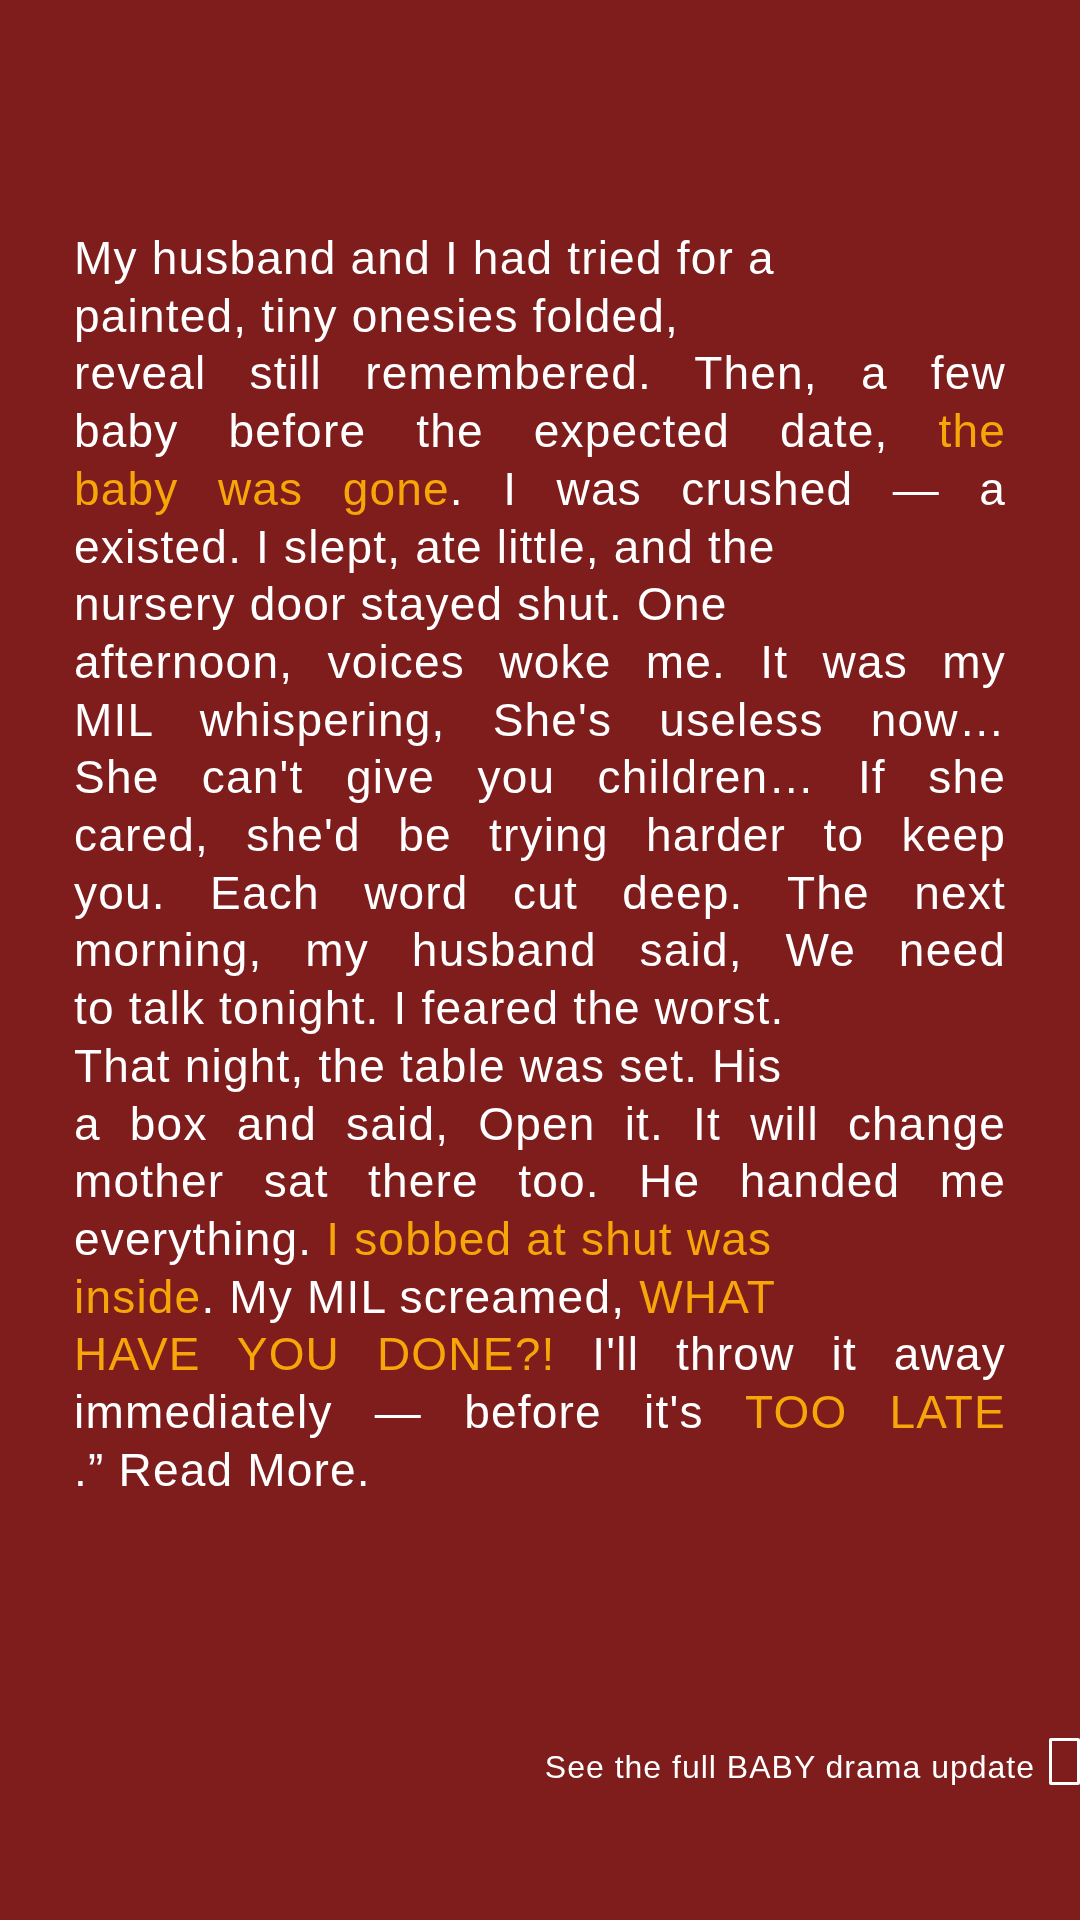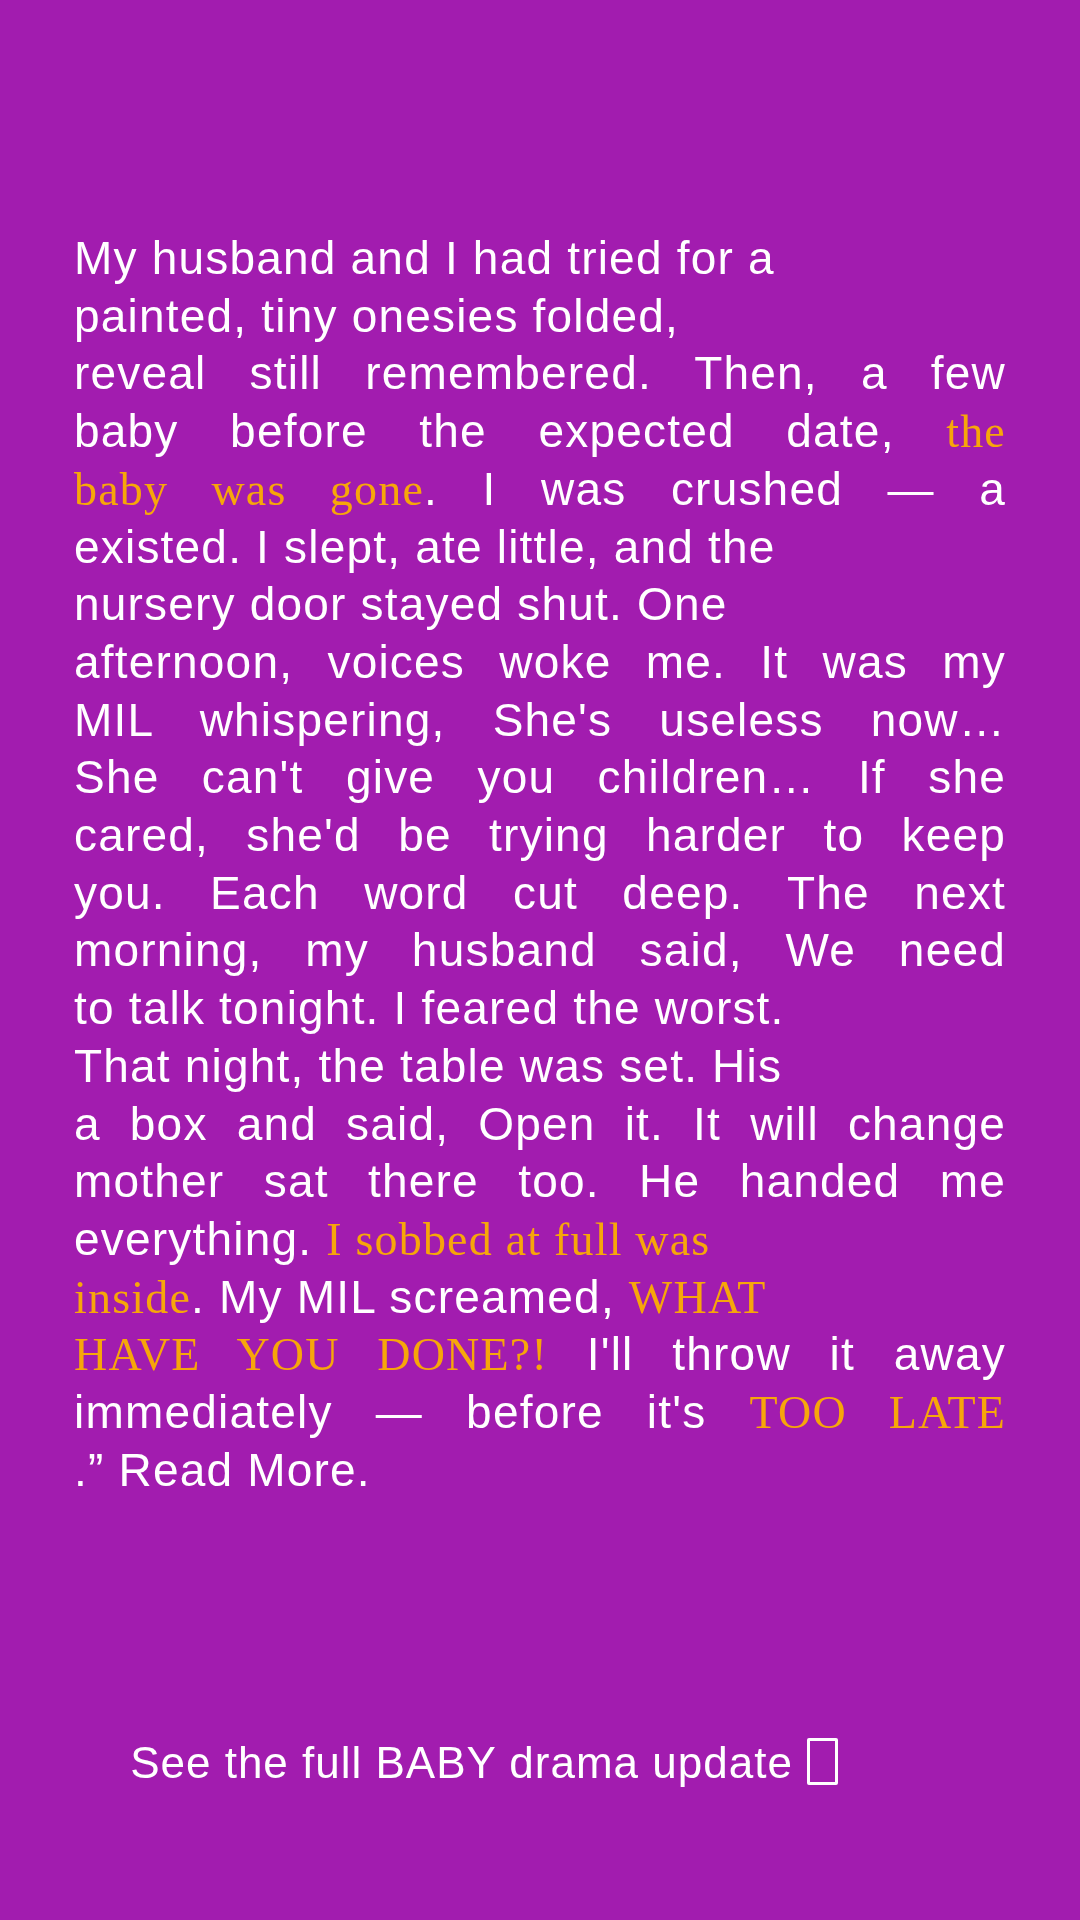--- a/index.html
+++ b/index.html
@@ -4,21 +4,21 @@
 <style>
   html, body {
     margin: 0;
     padding: 0;
     background: #000000;
   }
   .screen {
     position: relative;
     width: 1080px;
     height: 1920px;
-    background: #a21caf;
+    background: #7f1d1d;
     overflow: hidden;
     font-family: "Liberation Sans", sans-serif;
   }
   .story-text {
     position: absolute;
     left: 74px;
     top: 230px;
     width: 932px;
     color: #ffffff;
     font-size: 46px;
@@ -28,29 +28,29 @@
   }
   .story-line {
     min-height: 57.7px;
     text-align: left;
   }
   .story-line.just {
     text-align: justify;
     text-align-last: justify;
   }
   .seg { color: #ffffff; }
-  .seg.orange { color: #F7A60A; font-family: Liberation Serif, serif; }
+  .seg.orange { color: #F7A60A; }
   .caption {
     position: absolute;
     left: 0;
     top: 1738px;
-    width: 968px;
-    text-align: center;
+    width: 1080px;
+    text-align: right;
     color: #ffffff;
-    font-size: 44px;
+    font-size: 32px;
     line-height: 44px;
     letter-spacing: 1px;
     white-space: nowrap;
   }
   
   .tofu {
     display: inline-block;
     width: 25px;
     height: 41px;
     border: 3px solid #ffffff;
@@ -75,21 +75,21 @@
       <div class="story-line just"><span class="seg">afternoon, voices woke me. It was my</span></div>
       <div class="story-line just"><span class="seg">MIL whispering, She's useless now…</span></div>
       <div class="story-line just"><span class="seg">She can't give you children… If she</span></div>
       <div class="story-line just"><span class="seg">cared, she'd be trying harder to keep</span></div>
       <div class="story-line just"><span class="seg">you. Each word cut deep. The next</span></div>
       <div class="story-line just"><span class="seg">morning, my husband said, We need</span></div>
       <div class="story-line"><span class="seg">to talk tonight. I feared the worst.</span></div>
       <div class="story-line"><span class="seg">That night, the table was set. His</span></div>
       <div class="story-line just"><span class="seg">a box and said, Open it. It will change</span></div>
       <div class="story-line just"><span class="seg">mother sat there too. He handed me</span></div>
-      <div class="story-line"><span class="seg">everything. </span><span class="seg orange">I sobbed at full was</span></div>
+      <div class="story-line"><span class="seg">everything. </span><span class="seg orange">I sobbed at shut was</span></div>
       <div class="story-line"><span class="seg orange">inside</span><span class="seg">. My MIL screamed, </span><span class="seg orange">WHAT</span></div>
       <div class="story-line just"><span class="seg orange">HAVE YOU DONE?!</span><span class="seg"> I'll throw it away</span></div>
       <div class="story-line just"><span class="seg">immediately — before it's </span><span class="seg orange">TOO LATE</span></div>
       <div class="story-line"><span class="seg">.” Read More.</span></div>
     </div>
 
   <div class="caption">
     <span>See the full BABY drama update</span><span class="tofu"></span>
   </div>
 

